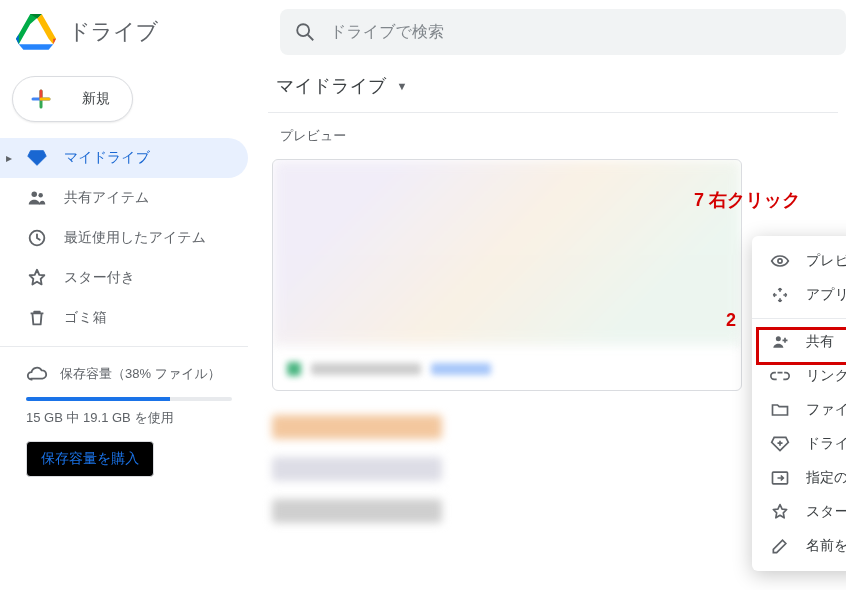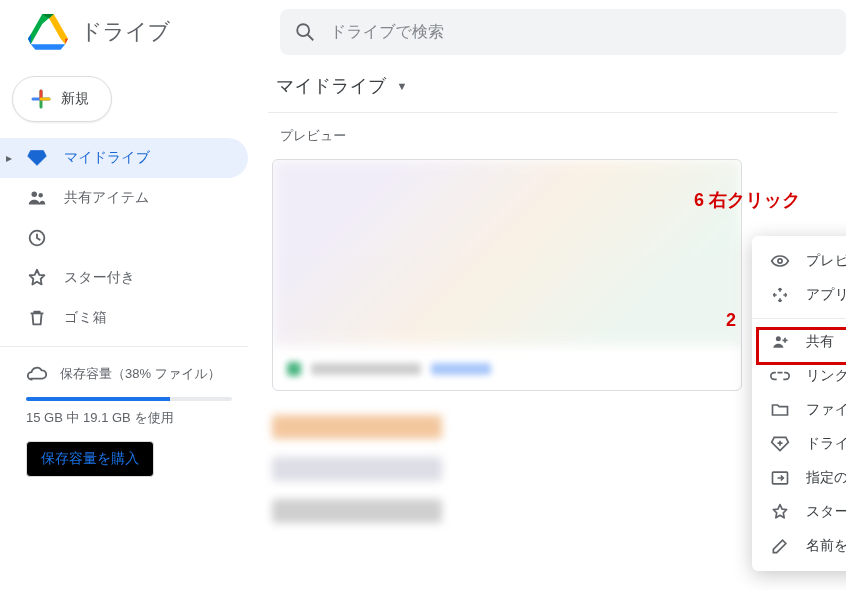--- a/index.html
+++ b/index.html
@@ -1,34 +1,34 @@
 <!DOCTYPE html>
 <html><head>
 <meta charset="utf-8">
 <style>
   * { box-sizing: border-box; margin: 0; padding: 0; font-family: Arial, "Hiragino Sans", "Meiryo", sans-serif; }
   body { width: 846px; height: 590px; overflow: hidden; background: #fff; color: #3c4043; }
 
   
   .topbar { display: flex; align-items: center; height: 64px; }
-  .brand  { display: flex; align-items: center; width: 280px; padding-left: 28px; gap: 12px; }
+  .brand  { display: flex; align-items: center; width: 280px; padding-left: 16px; gap: 12px; }
   .brand-name { font-size: 22px; color: #5f6368; }
   .drive-logo { width: 40px; height: 36px; }
   .search-wrap { flex: 1; height: 46px; display: flex; align-items: center; background: #f1f3f4; border-radius: 8px; padding: 0 14px; gap: 14px; }
   .search-input { border: none; background: transparent; font-size: 16px; color: #5f6368; outline: none; flex: 1; }
   .search-input::placeholder { color: #80868b; }
 
   
   .layout { display: flex; height: calc(590px - 64px); }
   .sidebar { width: 256px; padding: 8px 8px 8px 0; border-right: 0; }
   .main    { flex: 1; position: relative; padding-left: 12px; }
 
   
   .new-btn {
-    display: flex; align-items: center; gap: 8px;
+    display: flex; align-items: center; gap: 29px;
     margin: 4px 0 16px 12px; padding: 10px 22px 10px 16px;
     border: 1px solid #dadce0; border-radius: 24px;
     background: #fff; font-size: 14px; color: #3c4043;
     box-shadow: 0 1px 2px rgba(0,0,0,0.08);
     cursor: pointer;
   }
   .plus-ico { width:24px; height:24px; }
 
   .nav { display: flex; flex-direction: column; }
   .nav-item {
@@ -168,20 +168,21 @@
         </span>
         <span>共有アイテム</span>
       </div>
       <div class="nav-item">
         <span class="ico">
           <svg viewBox="0 0 24 24" fill="none">
               <circle cx="12" cy="12" r="8" stroke="#5f6368" stroke-width="2"></circle>
               <path d="M12 8v4l3 2" stroke="#5f6368" stroke-width="2" stroke-linecap="round"></path>
             </svg>
         </span>
+        <span>最近使用したアイテム</span>
       </div>
       <div class="nav-item">
         <span class="ico">
           <svg viewBox="0 0 24 24" fill="none">
               <path d="M12 3l2.5 5.5L20 9l-4 4 1 6-5-3-5 3 1-6-4-4 5.5-.5L12 3z" stroke="#5f6368" stroke-width="2" stroke-linejoin="round"></path>
             </svg>
         </span>
         <span>スター付き</span>
       </div>
       <div class="nav-item">
@@ -231,21 +232,21 @@
       </div>
     </div>
     <div class="side-thumb"></div>
 
     <div class="blur-list">
       <div class="blur-row"></div>
       <div class="blur-row"></div>
       <div class="blur-row"></div>
     </div>
 
-    <div class="anno anno1">6 右クリック</div>
+    <div class="anno anno1">7 右クリック</div>
     <div class="anno anno2">2</div>
 
     <div class="ctx">
       <div class="ctx-item">
         <span class="ico">
             <svg viewBox="0 0 24 24" fill="none">
               <path d="M2 12s3.5-6 10-6 10 6 10 6-3.5 6-10 6S2 12 2 12z" stroke="#5f6368" stroke-width="2"></path>
               <circle cx="12" cy="12" r="2.5" stroke="#5f6368" stroke-width="2"></circle>
             </svg>
           </span>

